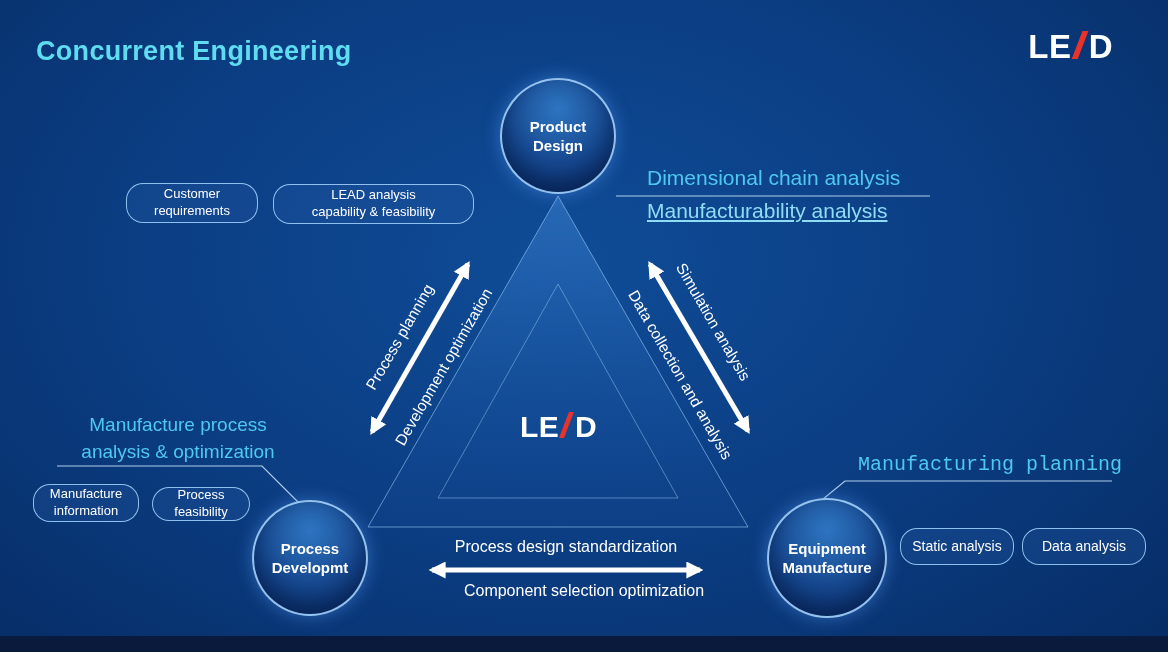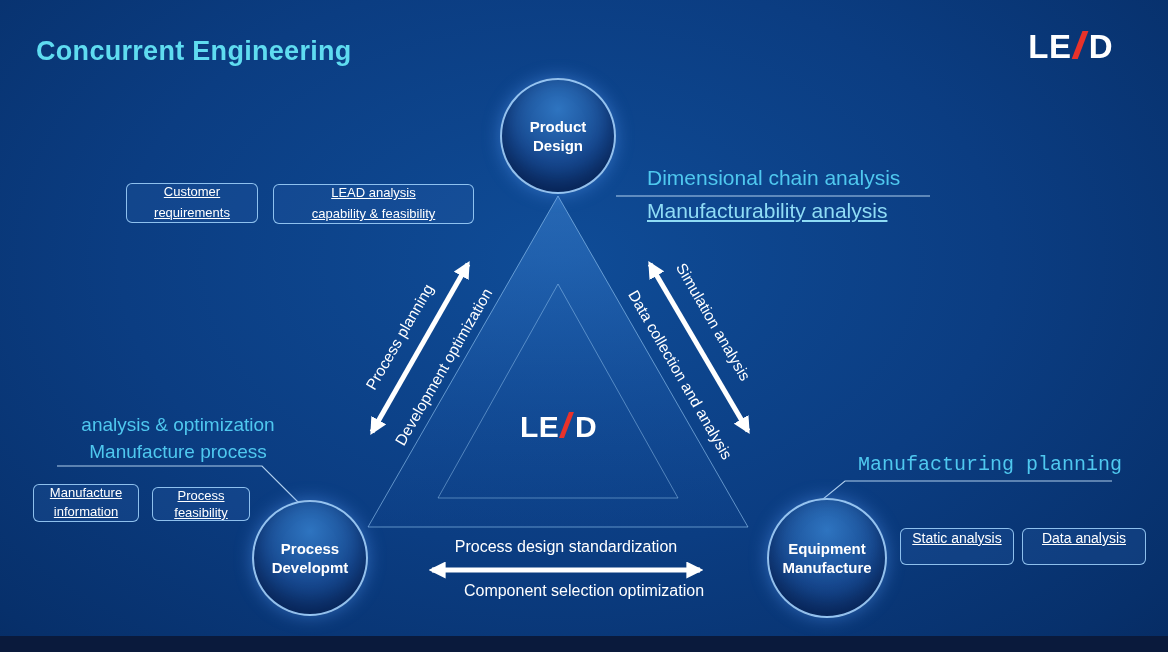--- a/index.html
+++ b/index.html
@@ -54,24 +54,24 @@
   
   .callout-cyan { position:absolute; white-space:nowrap; }
   #callout-product-1 { left:647px; top:166px; font-size:21px; color:#4fc8ef; }
   #callout-product-2 { left:647px; top:199px; font-size:21px; color:#8fdcf5;text-decoration:underline; }
   #callout-process-title { left:53px; top:411px; width:250px; text-align:center;
                            font-size:19px; line-height:27px; color:#4fc8ef; }
   #callout-equipment-title { left:858px; top:453px; font-size:20px; color:#4fc8ef;font-family:Liberation Mono, monospace; }
 
   
   .pill {
-    position:absolute; border:1px solid rgba(165,215,255,0.85); border-radius:6px;
+    position:absolute; border:1px solid rgba(165,215,255,0.85); border-radius:17px;
     background:rgba(40,95,170,0.28); color:#fff;
-    display:flex; flex-direction:column; align-items:center; justify-content:space-between;
-    text-align:center; font-size:13px; line-height:1.3;text-decoration:underline;
+    display:flex; flex-direction:column; align-items:center; justify-content:center;
+    text-align:center; font-size:13px; line-height:1.3;
   }
   #box-customer   { left:126px; top:183px; width:132px; height:40px; }
   #box-capability { left:273px; top:184px; width:201px; height:40px; }
   #box-minfo      { left:33px;  top:484px; width:106px; height:38px; }
   #box-popt       { left:152px; top:487px; width:98px;  height:34px; }
   #box-static     { left:900px; top:528px; width:114px; height:37px; font-size:14px; }
   #box-modal      { left:1022px;top:528px; width:124px; height:37px; font-size:14px; }
 
   .bottom-bar { position:absolute; left:0; bottom:0; width:1168px; height:16px; background:#0a1a3c; }
 </style>
@@ -131,22 +131,22 @@
   <div class="edge-label" id="lbl-left-inner">Development optimization</div>
   <div class="edge-label" id="lbl-right-outer">Simulation analysis</div>
   <div class="edge-label" id="lbl-right-inner">Data collection and analysis</div>
   <div class="edge-label" id="lbl-bottom-upper">Process design standardization</div>
   <div class="edge-label" id="lbl-bottom-lower">Component selection optimization</div>
 
   <div class="callout-cyan" id="callout-product-1">Dimensional chain analysis</div>
   <div class="callout-cyan" id="callout-product-2">Manufacturability analysis</div>
 
   <div class="callout-cyan" id="callout-process-title">
+    <div>Manufacture process</div>
     <div>analysis &amp; optimization</div>
-    <div>Manufacture process</div>
   </div>
 
   <div class="callout-cyan" id="callout-equipment-title">Manufacturing planning</div>
 
   <div class="pill" id="box-customer">
     <div>Customer</div>
     <div>requirements</div>
   </div>
   <div class="pill" id="box-capability">
     <div>LEAD analysis</div>

